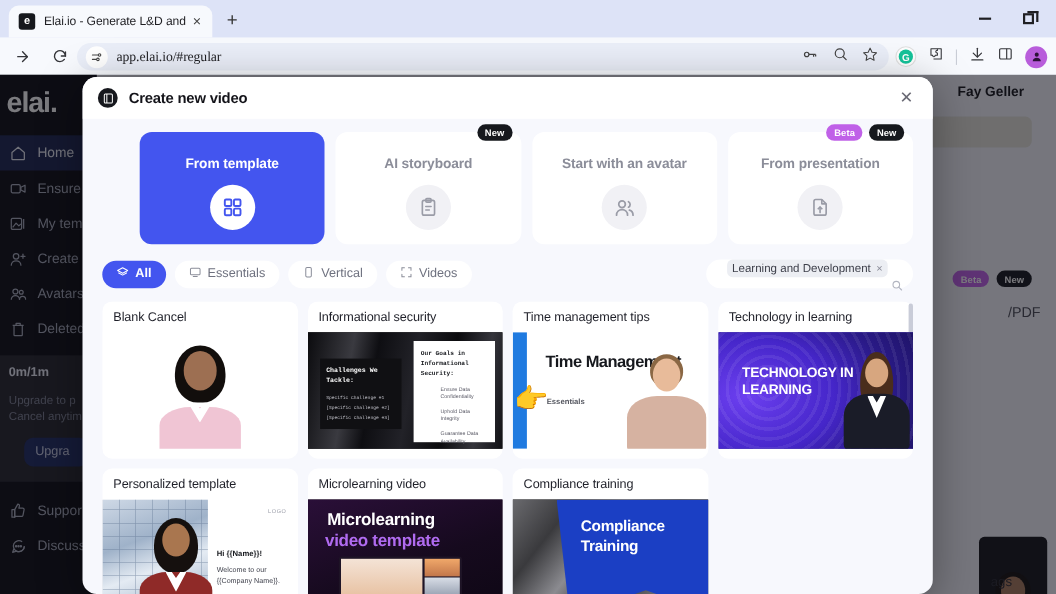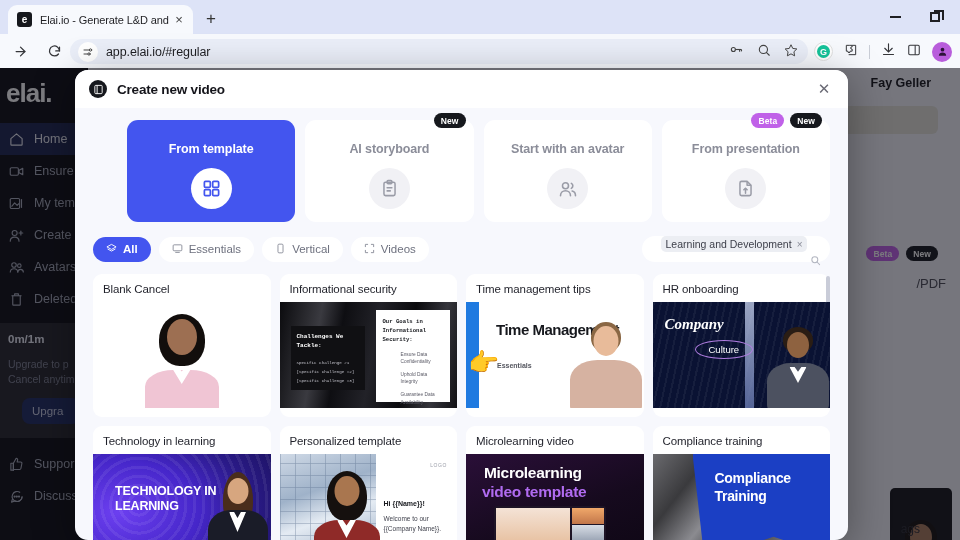--- a/index.html
+++ b/index.html
@@ -49,20 +49,21 @@
 
   .browser-toolbar {
     position: absolute; top: 34px; left: 0; width: 960px; height: 34px;
     background: #f7f9fd; display: flex; align-items: center;
   }
   .nav-ico { width: 28px; height: 28px; margin-left: 6px; display:flex; align-items:center; justify-content:center; color:#35363a; }
   .omnibox {
     position: absolute; left: 70px; top: 5px; width: 738px; height: 25px;
     background: #eaeef8; border-radius: 13px; display: flex; align-items: center;
     padding: 12px 8px;
+    font-family: Liberation Serif, serif;
   }
   .omni-ico { width: 20px; height: 20px; background: #fff; border-radius: 50%; display:flex; align-items:center; justify-content:center; flex:0 0 auto; }
   .omni-url { font-size: 12.5px; color: #1f1f23; margin-left: 8px; letter-spacing: -0.1px; }
   .omni-right { position: absolute; right: 10px; top: 0; height: 25px; display: flex; align-items: center; gap: 13px; color: #444; }
   .tb-icons { position: absolute; right: 8px; top: 5px; height: 25px; display: flex; align-items: center; gap: 11px; }
   .ext-grammarly { width: 19px; height: 19px; border-radius: 50%; background: #fff; border: 1px solid #e0e0e0;
     display:flex; align-items:center; justify-content:center; }
   .g-circle { width: 13px; height: 13px; border-radius: 50%; background: #15c39a; color:#fff; font-size:9px;
     display:flex; align-items:center; justify-content:center; font-weight:700; }
   .tb-div { width: 1px; height: 14px; background: #c9cdd6; }
@@ -619,36 +620,20 @@
               <div class="time-t1">Time Management</div>
               <div class="time-t2">Essentials</div>
               <div class="time-person">
                 <div class="p-hair" style="top:6px;width:30px;height:30px;background:#8a6744;"></div>
                 <div class="p-head" style="top:10px;width:25px;height:30px;background:#e8bb9a;"></div>
                 <div class="p-body" style="width:72px;height:52px;background:#d6b2a1;"></div>
               </div>
             </div>
           </div>
 
-          <div class="tcard">
-            <div class="tcard-title">HR onboarding</div>
-            <div class="tcard-thumb thumb-hr">
-              <div class="hr-bldg"></div>
-              <div class="hr-glass"></div>
-              <div class="hr-streak"></div>
-              <div class="hr-company">Company</div>
-              <div class="hr-culture">Culture</div>
-              <div class="hr-person">
-                <div class="p-hair" style="top:4px;width:30px;height:26px;background:#2a1d14;"></div>
-                <div class="p-head" style="top:9px;width:22px;height:26px;background:#8e6240;"></div>
-                <div class="p-body" style="width:62px;height:48px;background:#4c5160;"></div>
-                <div class="p-collar" style="bottom:28px;width:17px;height:16px;"></div>
-              </div>
-            </div>
-          </div>
 
           <div class="tcard">
             <div class="tcard-title">Technology in learning</div>
             <div class="tcard-thumb thumb-tech">
               <div class="tech-bg"></div>
               <div class="tech-rings"></div>
               <div class="tech-t">TECHNOLOGY IN LEARNING</div>
               <div class="tech-person">
                 <div class="p-hair" style="top:2px;width:30px;height:56px;background:#4a2d1c;"></div>
                 <div class="p-head" style="top:8px;width:21px;height:26px;background:#d7a67f;"></div>

